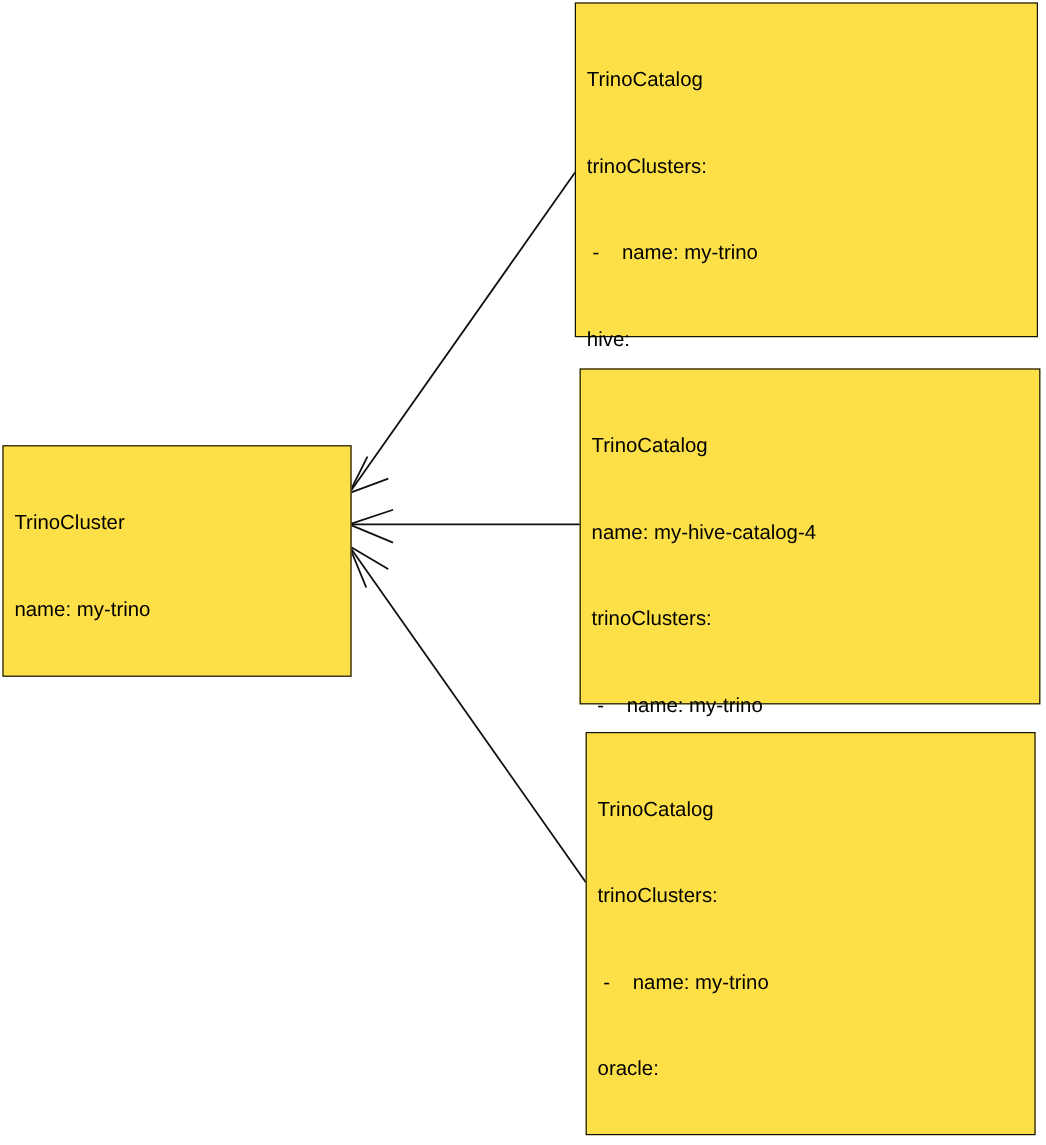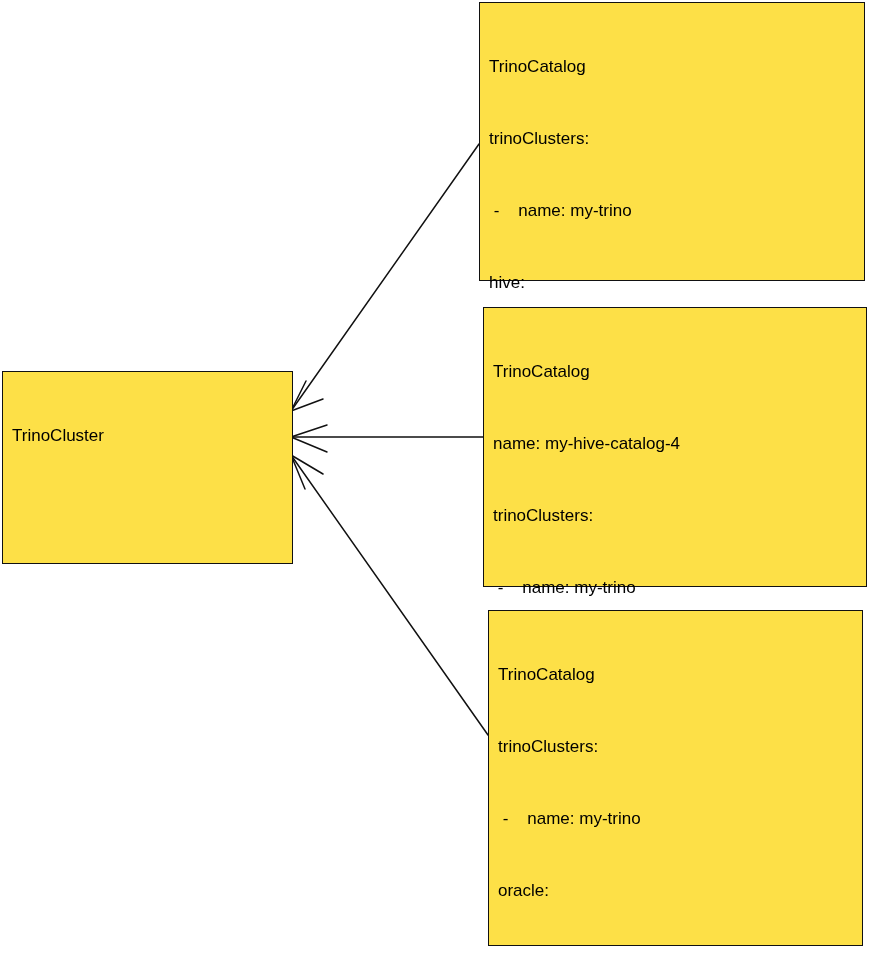--- a/index.html
+++ b/index.html
@@ -110,20 +110,21 @@
 
       <g>
         <line x1="292" y1="396" x2="292" y2="470"></line>
       </g>
     </g>
   </svg>
 
   <div class="node" id="node-cluster">
     <div class="node-text">
       <span class="line">TrinoCluster</span>
+      <span class="line">name: my-trino</span>
     </div>
   </div>
 
   <div class="node" id="node-catalog-0">
     <div class="node-text">
       <span class="line">TrinoCatalog</span>
       <span class="line">trinoClusters:</span>
       <span class="line"> -    name: my-trino</span>
       <span class="line">hive:</span>
       <span class="line">   s3: # S3ConnnectionSpec</span>

